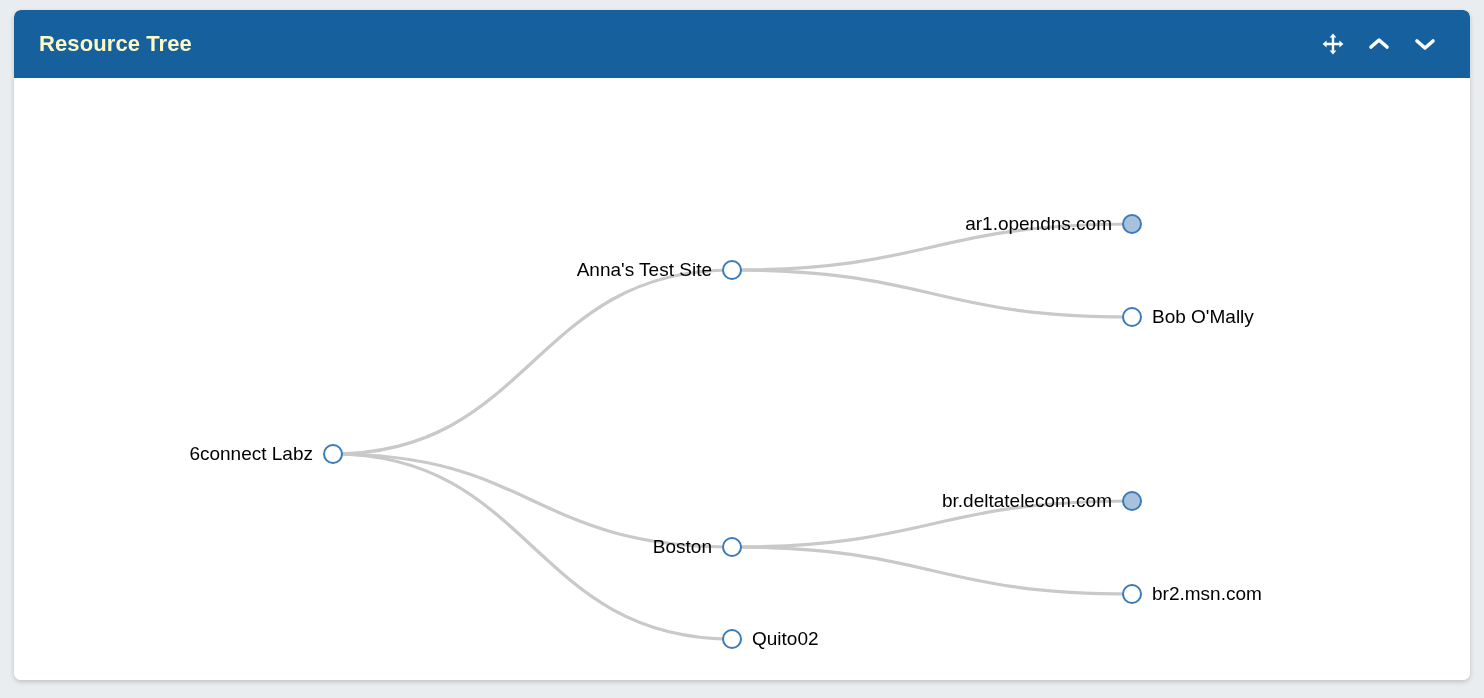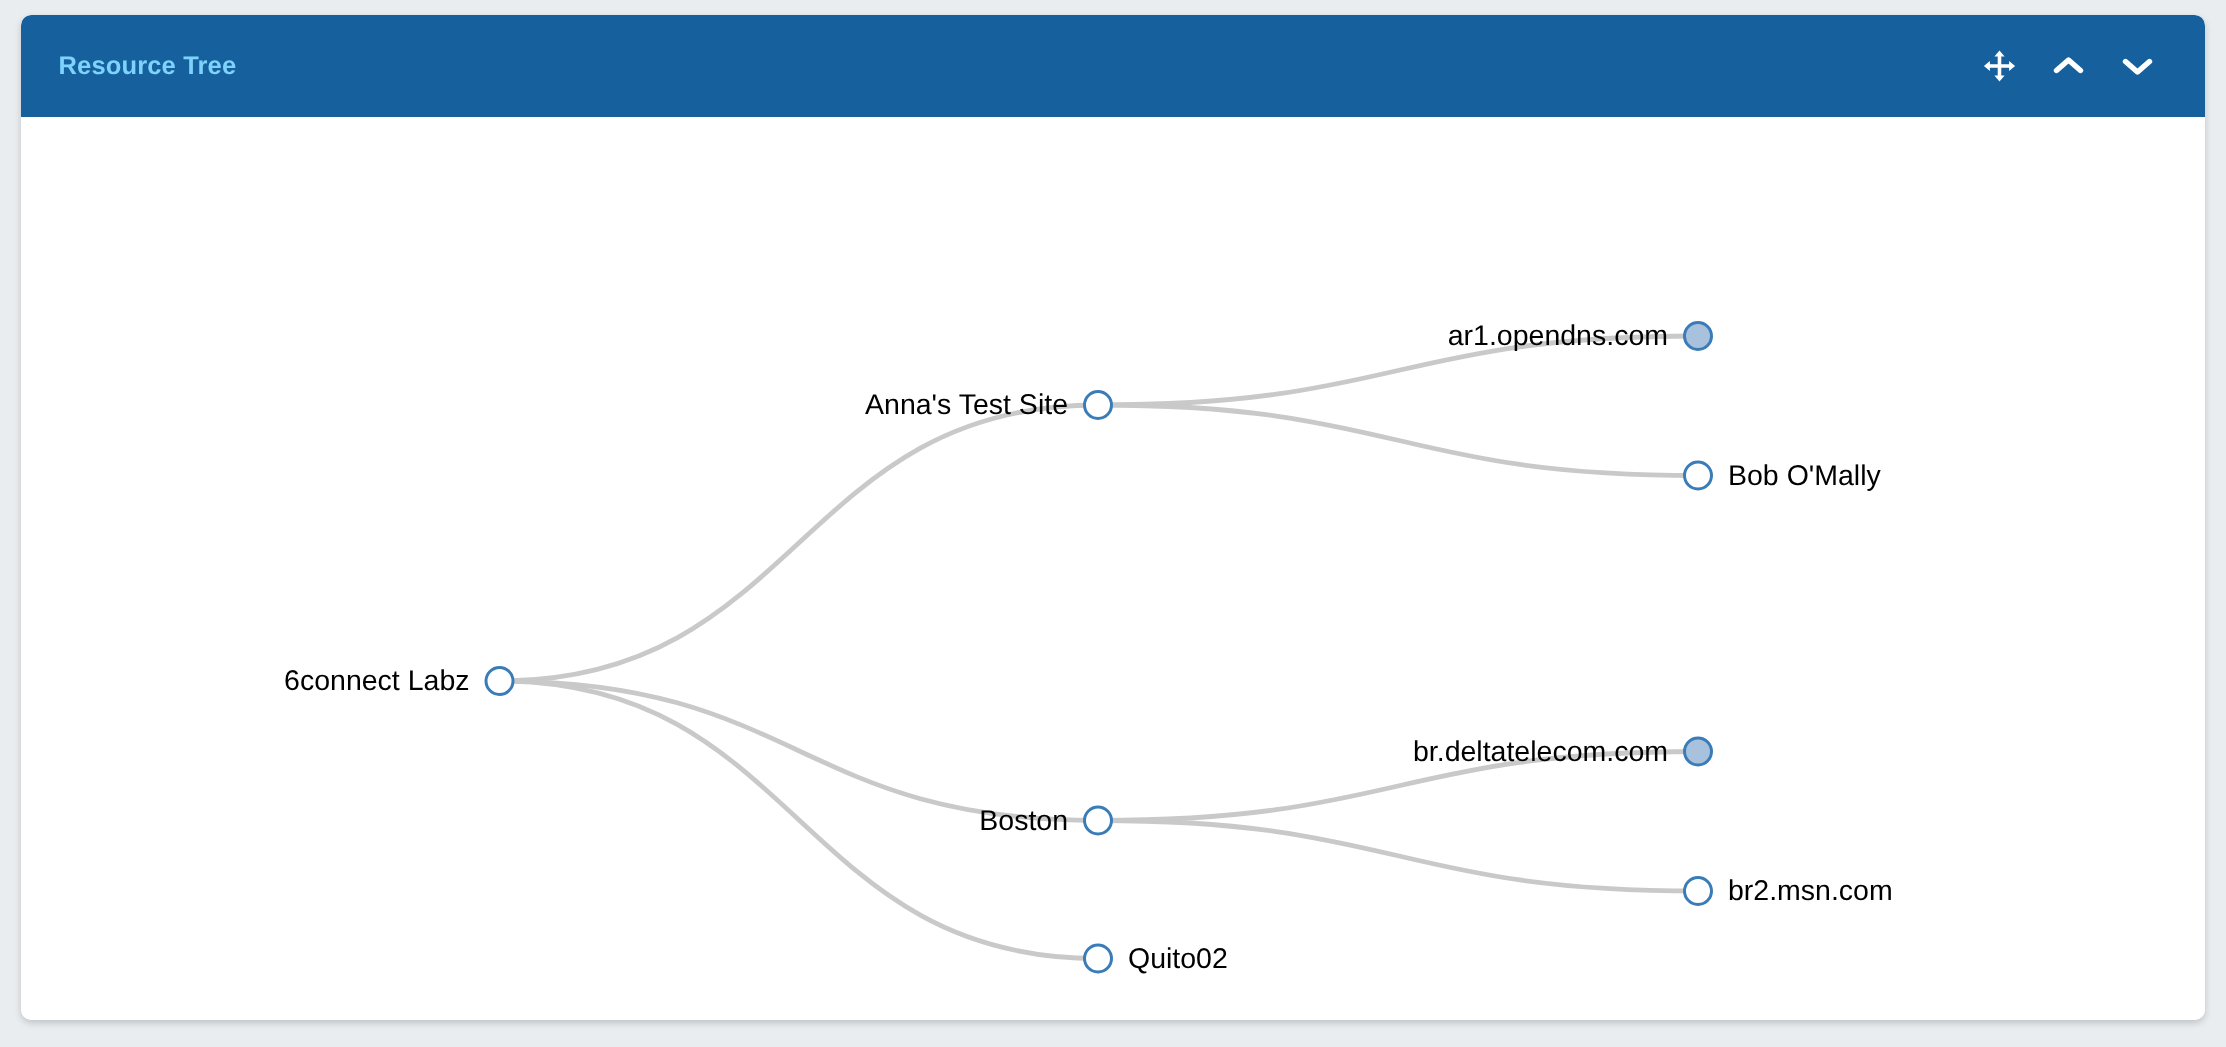--- a/index.html
+++ b/index.html
@@ -33,22 +33,22 @@
     border-top-left-radius: 6px;
     border-top-right-radius: 6px;
     display: flex;
     align-items: center;
     justify-content: space-between;
     box-sizing: border-box;
     padding: 0 30px 0 25px;
   }
 
   #panel-title {
-    color: #7dd3fc;
-    font-size: 17px;
+    color: #fef9c3;
+    font-size: 22px;
     font-weight: bold;
     letter-spacing: 0.1px;
     user-select: none;
   }
 
   #header-tools {
     display: flex;
     align-items: center;
     gap: 16px;
   }

